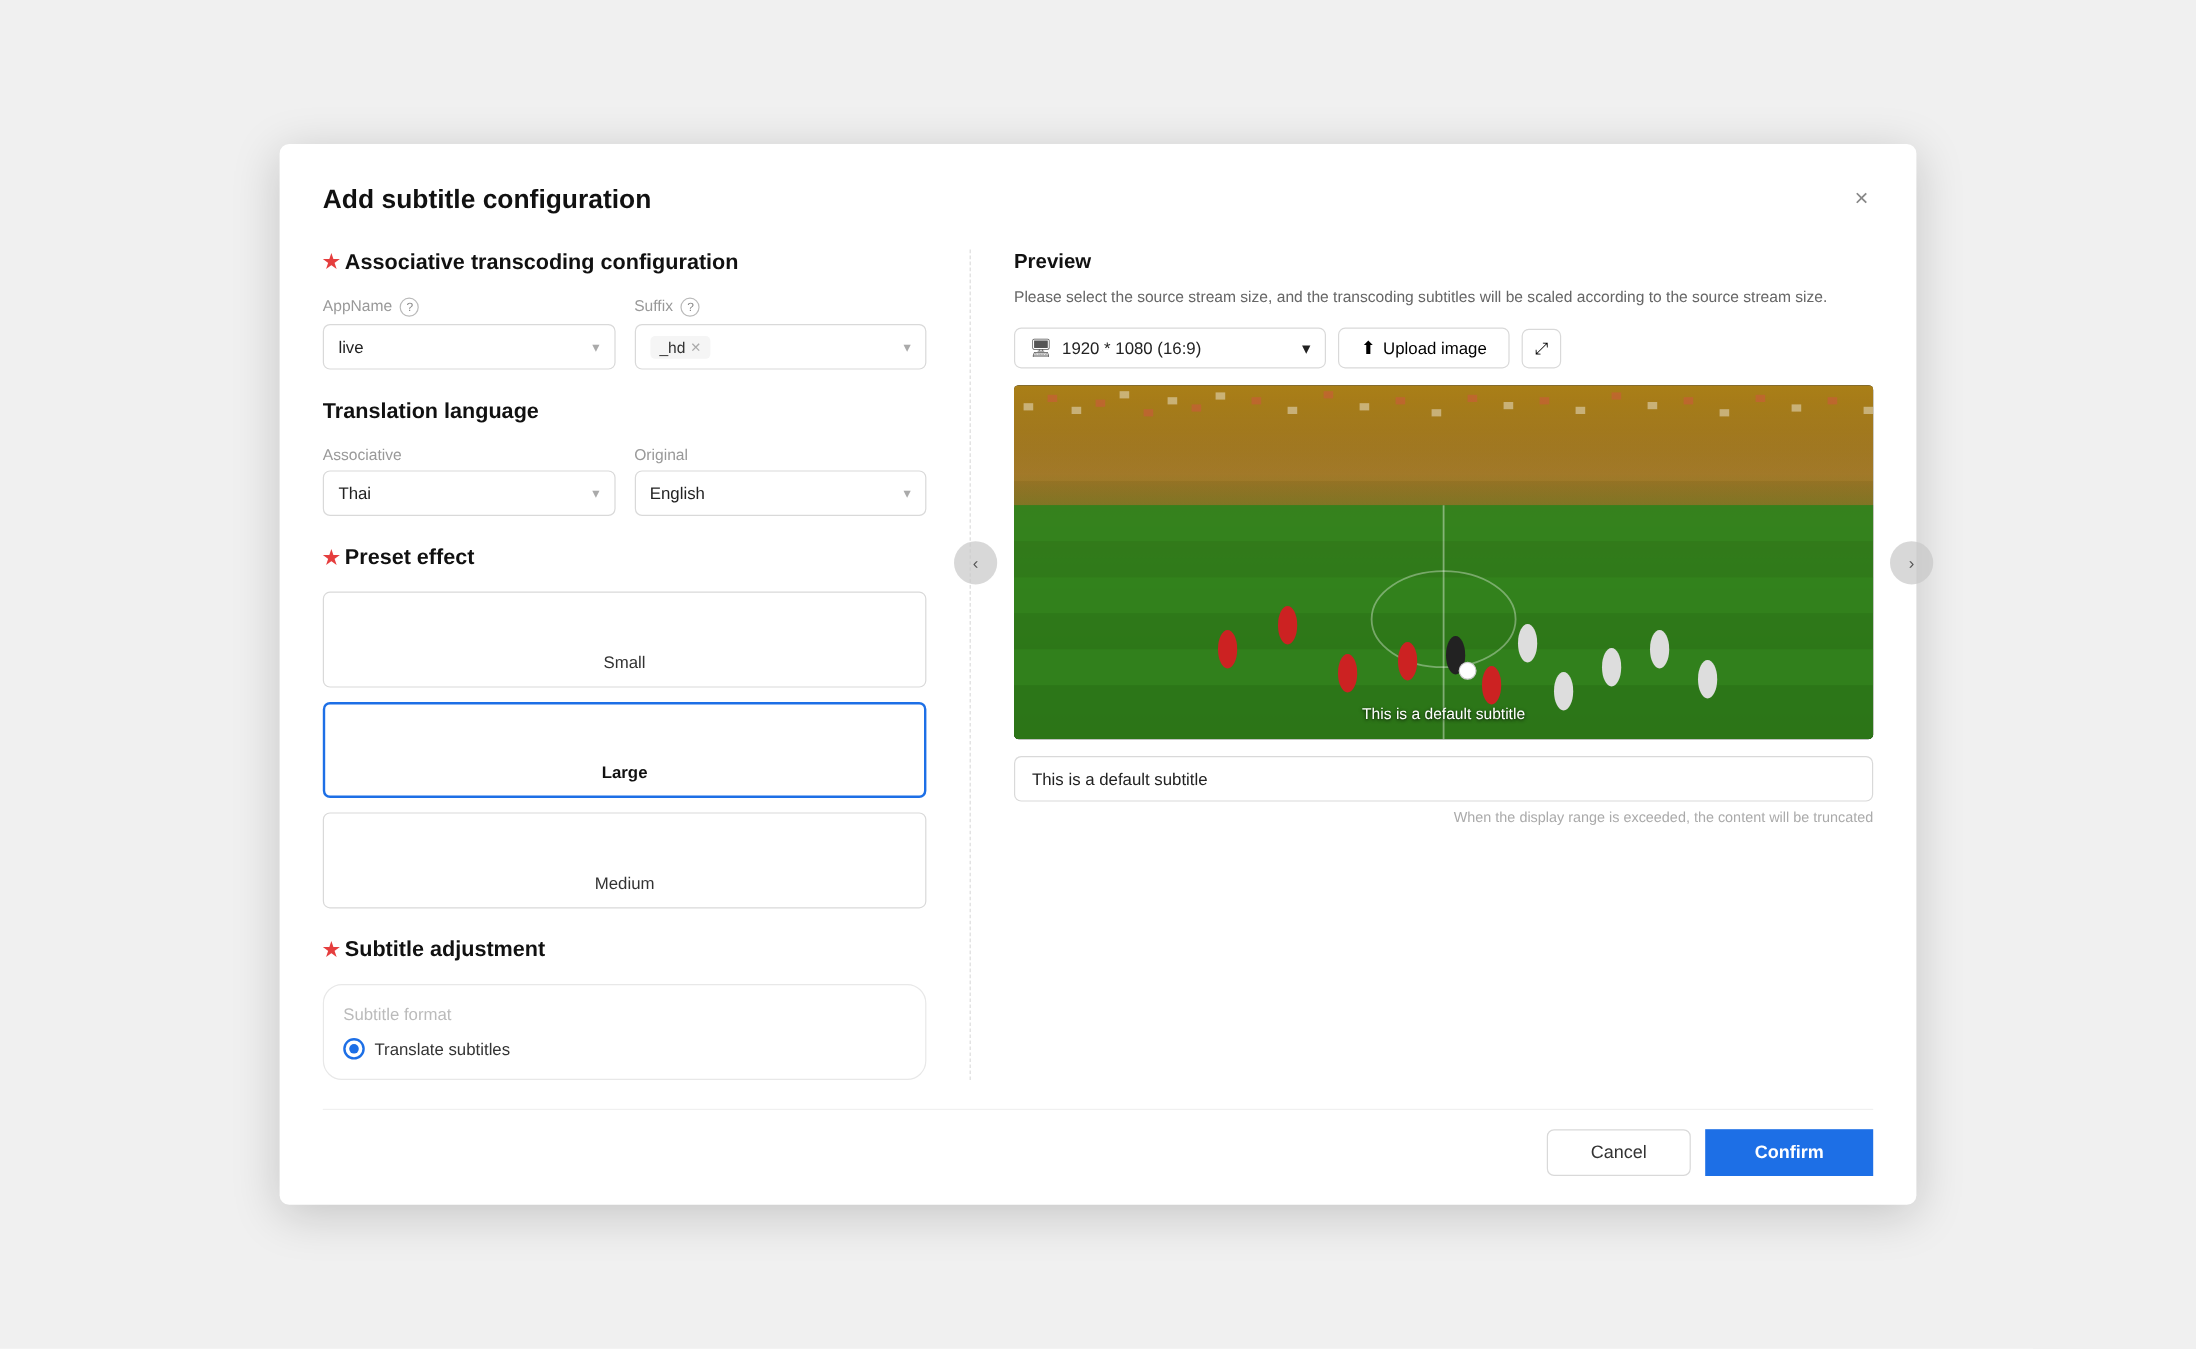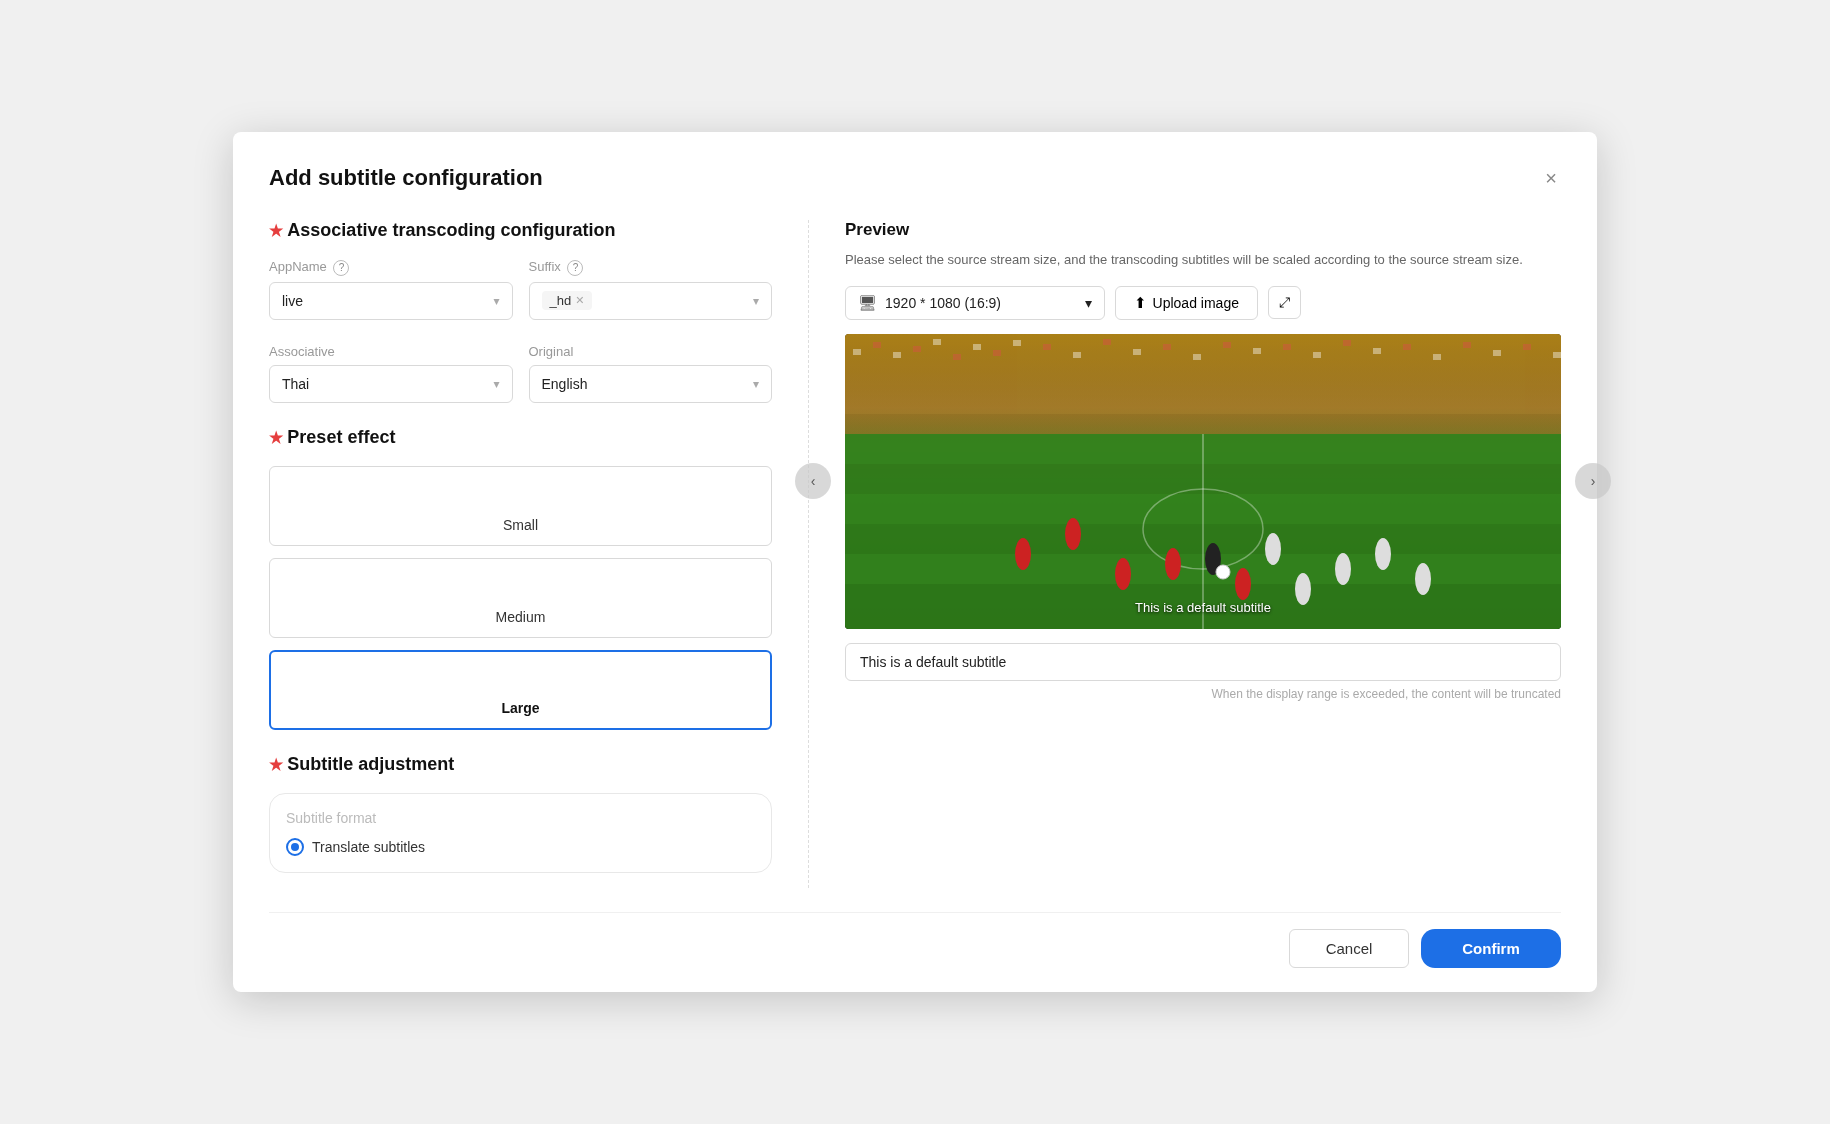--- a/index.html
+++ b/index.html
@@ -303,21 +303,21 @@
       border-radius: 6px;
       background: #fff;
       padding: 10px 32px;
       font-size: 15px;
       color: #333;
       cursor: pointer;
       min-width: 120px;
     }
     .confirm-btn {
       border: none;
-      border-radius: 14px;
+      border-radius: 0;
       background: #1d6fe6;
       color: #fff;
       padding: 10px 32px;
       font-size: 15px;
       font-weight: 600;
       cursor: pointer;
       min-width: 140px;
     }
     .monitor-icon {
       font-size: 15px;
@@ -377,20 +377,23 @@
                 <span class="tag-close">✕</span>
               </span>
             </div>
             <span class="chevron">▾</span>
           </div>
         </div>
       </div>
 
       <div class="section-divider"></div>
       <div class="translation-section">
+        <div class="section-title">
+          <span>Translation language</span>
+        </div>
         <div class="form-row">
           <div class="form-group">
             <div class="field-label">Associative</div>
             <div class="select-box">
               <span>Thai</span>
               <span class="chevron">▾</span>
             </div>
           </div>
           <div class="form-group">
             <div class="field-label">Original</div>
@@ -402,22 +405,22 @@
         </div>
       </div>
 
       <div class="preset-section">
         <div class="section-title">
           <span class="required-star">★</span>
           <span>Preset effect</span>
         </div>
         <div class="preset-options">
           <button class="preset-btn">Small</button>
+          <button class="preset-btn active">Large</button>
           <button class="preset-btn">Medium</button>
-          <button class="preset-btn active">Large</button>
         </div>
       </div>
 
       <div class="subtitle-section">
         <div class="section-title">
           <span class="required-star">★</span>
           <span>Subtitle adjustment</span>
         </div>
         <div class="subtitle-box">
           <div class="subtitle-format-label">Subtitle format</div>

